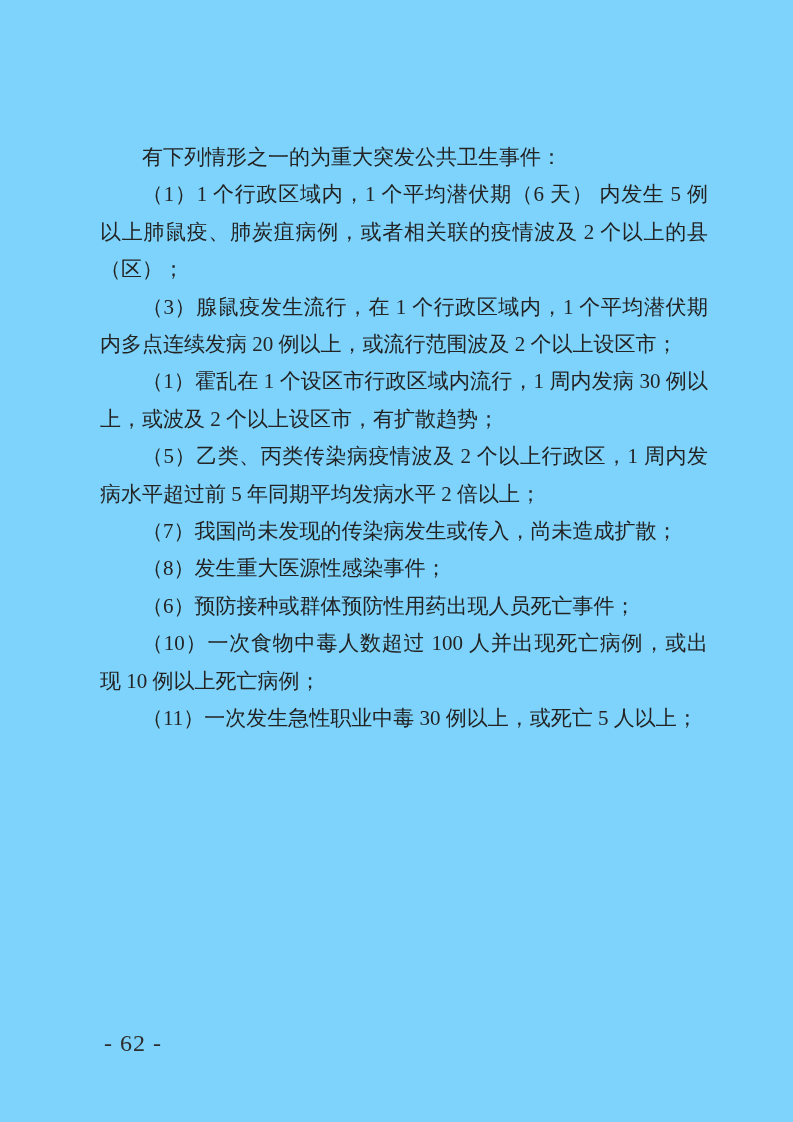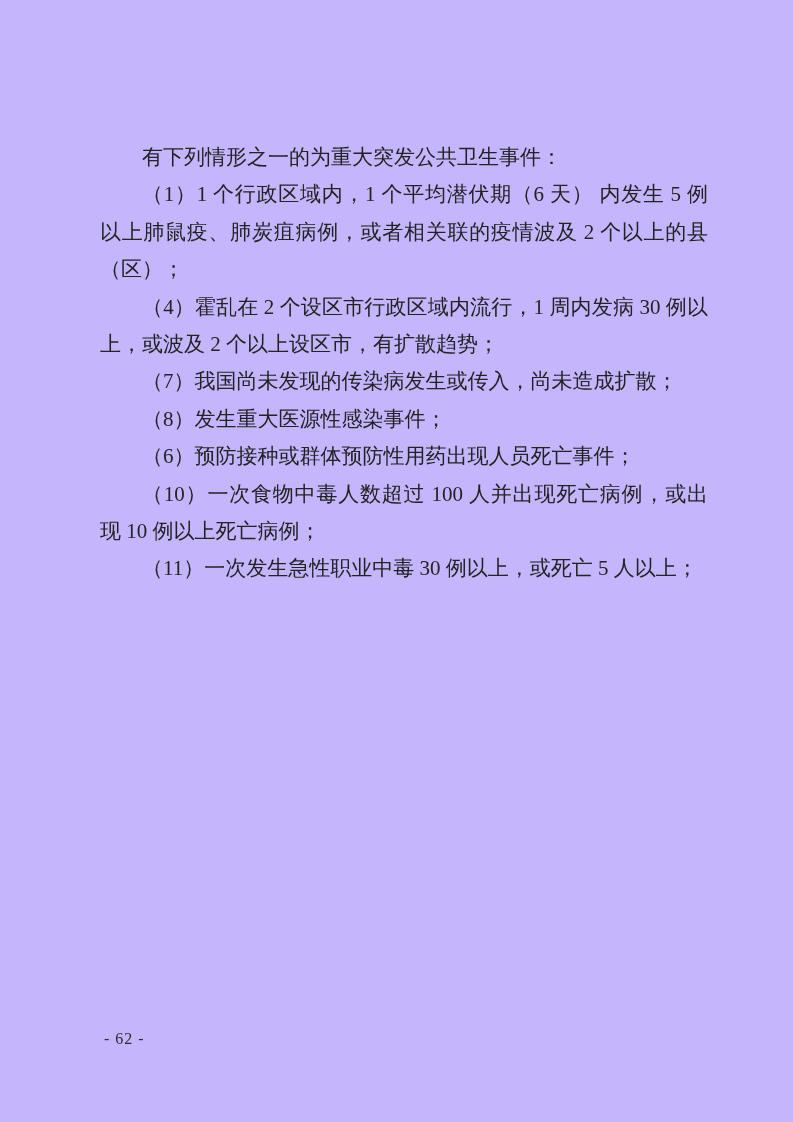--- a/index.html
+++ b/index.html
@@ -4,21 +4,21 @@
 <style>
   html, body {
     margin: 0;
     padding: 0;
     background: #ffffff;
   }
   .page {
     position: relative;
     width: 793px;
     height: 1122px;
-    background: #c4b5fd;
+    background: #7dd3fc;
     font-family: "Liberation Serif", "DejaVu Serif", serif;
     color: #232323;
     overflow: hidden;
   }
   .body-text {
     position: absolute;
     left: 100px;
     top: 139px;
     width: 608px;
   }
@@ -28,34 +28,36 @@
     font-size: 21px;
     line-height: 37.4px;
     text-align: justify;
     text-justify: inter-ideograph;
     text-indent: 2em;
   }
   .footer {
     position: absolute;
     left: 104px;
     top: 1030px;
-    font-size: 16px;
+    font-size: 24px;
     color: #2e2e2e;
     letter-spacing: 1px;
     font-family: "Liberation Serif", "DejaVu Serif", serif;
   }
 </style>
 </head>
 <body>
 
 <div class="page">
   <div class="body-text">
     <p>有下列情形之一的为重大突发公共卫生事件：</p>
     <p>（1）1 个行政区域内，1 个平均潜伏期（6 天）  内发生 5 例以上肺鼠疫、肺炭疽病例，或者相关联的疫情波及 2 个以上的县（区）；</p>
-    <p>（4）霍乱在 2 个设区市行政区域内流行，1 周内发病 30 例以上，或波及 2 个以上设区市，有扩散趋势；</p>
+    <p>（3）腺鼠疫发生流行，在 1 个行政区域内，1 个平均潜伏期内多点连续发病 20 例以上，或流行范围波及 2 个以上设区市；</p>
+    <p>（1）霍乱在 1 个设区市行政区域内流行，1 周内发病 30 例以上，或波及 2 个以上设区市，有扩散趋势；</p>
+    <p>（5）乙类、丙类传染病疫情波及 2 个以上行政区，1 周内发病水平超过前 5 年同期平均发病水平 2 倍以上；</p>
     <p>（7）我国尚未发现的传染病发生或传入，尚未造成扩散；</p>
     <p>（8）发生重大医源性感染事件；</p>
     <p>（6）预防接种或群体预防性用药出现人员死亡事件；</p>
     <p>（10）一次食物中毒人数超过 100 人并出现死亡病例，或出现 10 例以上死亡病例；</p>
     <p>（11）一次发生急性职业中毒 30 例以上，或死亡 5 人以上；</p>
   </div>
   <div class="footer">- 62 -</div>
 </div>
 
 </body></html>

